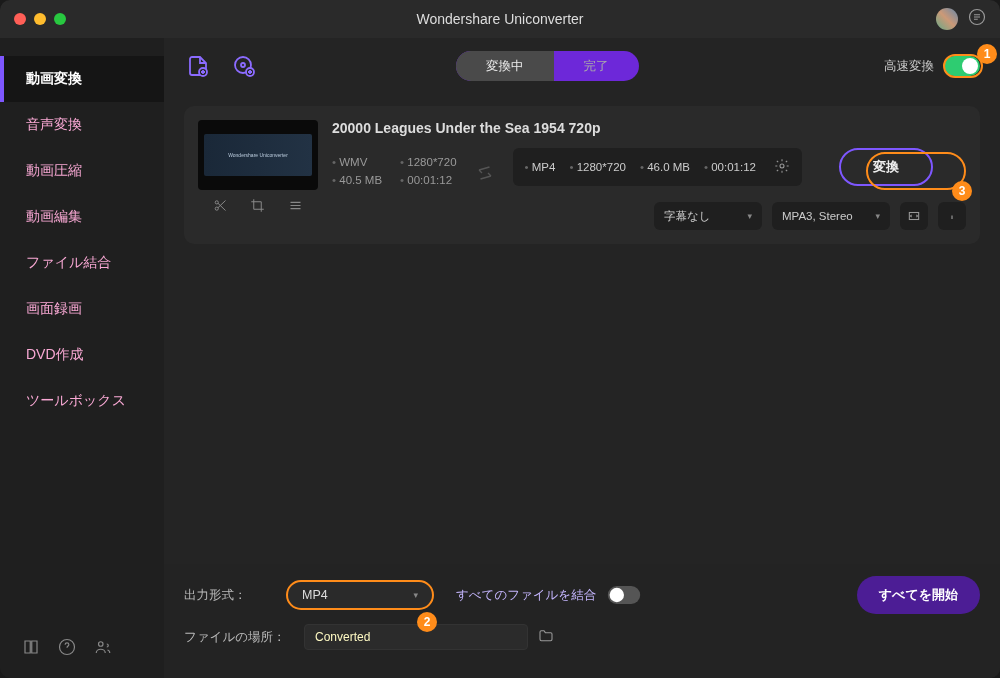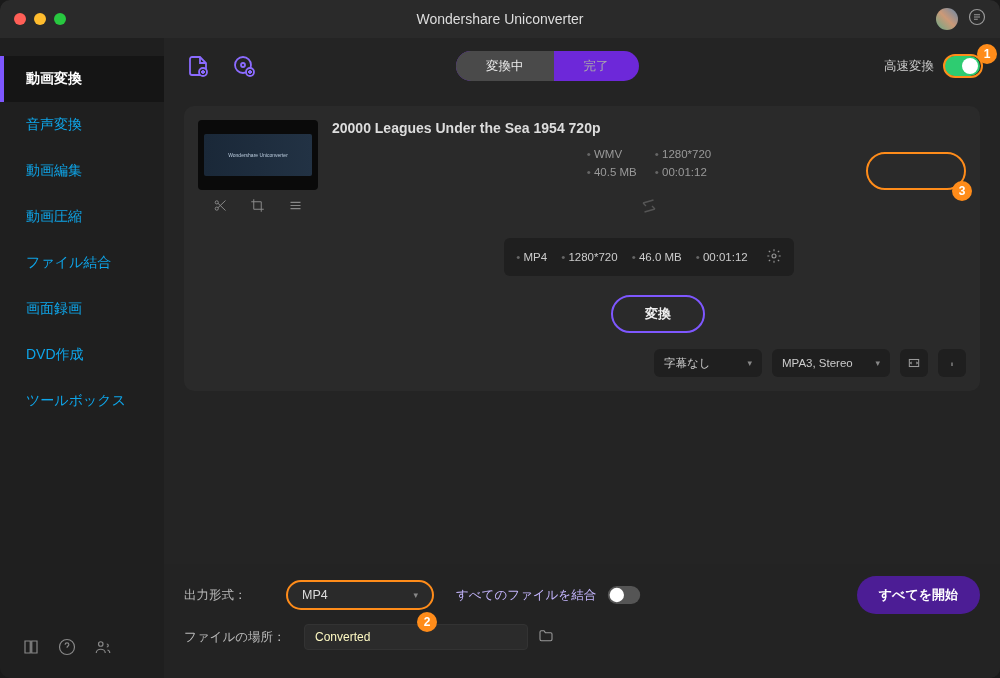--- a/index.html
+++ b/index.html
@@ -13,21 +13,21 @@
 .tl.yellow { background: #febc2e; }
 .tl.green { background: #28c840; }
 .titlebar-title { position: absolute; left: 50%; transform: translateX(-50%); color: #ddd; font-size: 14px; font-weight: 500; }
 .titlebar-right { margin-left: auto; display: flex; gap: 10px; align-items: center; }
 .avatar { width: 22px; height: 22px; border-radius: 50%; background: linear-gradient(45deg,#6a8,#c97,#68a); }
 .comment-icon svg { width:18px; height:18px; }
 
 
 .shell { display: flex; height: calc(100% - 38px); }
 .sidebar { width: 186px; background: #1f1f1f; display: flex; flex-direction: column; padding-top: 18px; }
-.sidebar-item { padding: 14px 26px; font-size: 14px; color: #0ea5e9; cursor: pointer; }
+.sidebar-item { padding: 14px 26px; font-size: 14px; color: #f9a8d4; cursor: pointer; }
 .sidebar-item.active { background: #151515; color: #fff; font-weight: 600; position: relative; }
 .sidebar-item.active::before { content:""; position:absolute; left:0; top:0; bottom:0; width:4px; background:#7e57ff; }
 .sidebar-bottom { margin-top: auto; display: flex; gap: 18px; padding: 18px 22px; color:#888; }
 .sidebar-bottom svg { width:18px; height:18px; }
 
 .main { flex: 1; display: flex; flex-direction: column; background: #242424; }
 
 
 .toolbar { height: 56px; display: flex; align-items: center; padding: 0 20px; }
 .tool-icon { width:28px; height:28px; display:flex; align-items:center; justify-content:center; color:#8b6bff; margin-right:18px; cursor:pointer; }
@@ -49,21 +49,21 @@
 
 .card { margin: 12px 20px; background:#2a2a2a; border-radius:10px; padding:14px; display:flex; gap:14px; }
 .thumb-col { display:flex; flex-direction:column; }
 .thumb { width:120px; height:70px; background:#0a0a0a; border-radius:4px; position:relative; overflow:hidden; }
 .thumb-inner { position:absolute; inset:14px 6px 14px 6px; background:linear-gradient(90deg,#1a2838,#223244); border-radius:2px; display:flex; align-items:center; justify-content:center; font-size:5px; color:#bcd; }
 .thumb-tools { display:flex; justify-content:space-around; padding:8px 4px 0; color:#888; }
 .thumb-tools svg { width:15px; height:15px; }
 
 .info { flex:1; display:flex; flex-direction:column; }
 .file-title { color:#ddd; font-size:14px; font-weight:600; margin-bottom:12px; }
-.meta-row { display:flex; align-items:center; gap:19px;flex-direction:column; }
+.meta-row { display:flex; align-items:flex-end; gap:19px; }
 .src-grid { display:grid; grid-template-columns:auto auto; gap:6px 18px; font-size:11.5px; color:#999; }
 .src-grid span::before { content:"• "; color:#666; }
 .swap-icon { color:#555; }
 .swap-icon svg { width:18px; height:18px; }
 .dst { background:#1f1f1f; display:flex; align-items:center; gap:14px; padding:10px 12px; border-radius:6px; font-size:11.5px; color:#ccc; }
 .dst span.b::before { content:"• "; color:#666; }
 .gear { margin-left:4px; color:#999; cursor:pointer; }
 .gear svg { width:16px; height:16px; }
 
 .controls-row { display:flex; gap:10px; margin-top:16px; margin-left: 322px; }
@@ -108,22 +108,22 @@
         </svg>
     </div>
   </div>
 </div>
 
 <div class="shell">
 
   <div class="sidebar">
     <div class="sidebar-item active"><span>動画変換</span></div>
     <div class="sidebar-item"><span>音声変換</span></div>
+    <div class="sidebar-item"><span>動画圧縮</span></div>
     <div class="sidebar-item"><span>動画編集</span></div>
-    <div class="sidebar-item"><span>動画圧縮</span></div>
     <div class="sidebar-item"><span>ファイル結合</span></div>
     <div class="sidebar-item"><span>画面録画</span></div>
     <div class="sidebar-item"><span>DVD作成</span></div>
     <div class="sidebar-item"><span>ツールボックス</span></div>
     <div class="sidebar-bottom">
       <span><svg viewBox="0 0 24 24" fill="none" stroke="currentColor" stroke-width="1.6">
             <path d="M4 4h7v16H4zM13 4h7v16h-7z"></path>
           </svg></span>
       <span><svg viewBox="0 0 24 24" fill="none" stroke="currentColor" stroke-width="1.6">
             <circle cx="12" cy="12" r="10"></circle>

